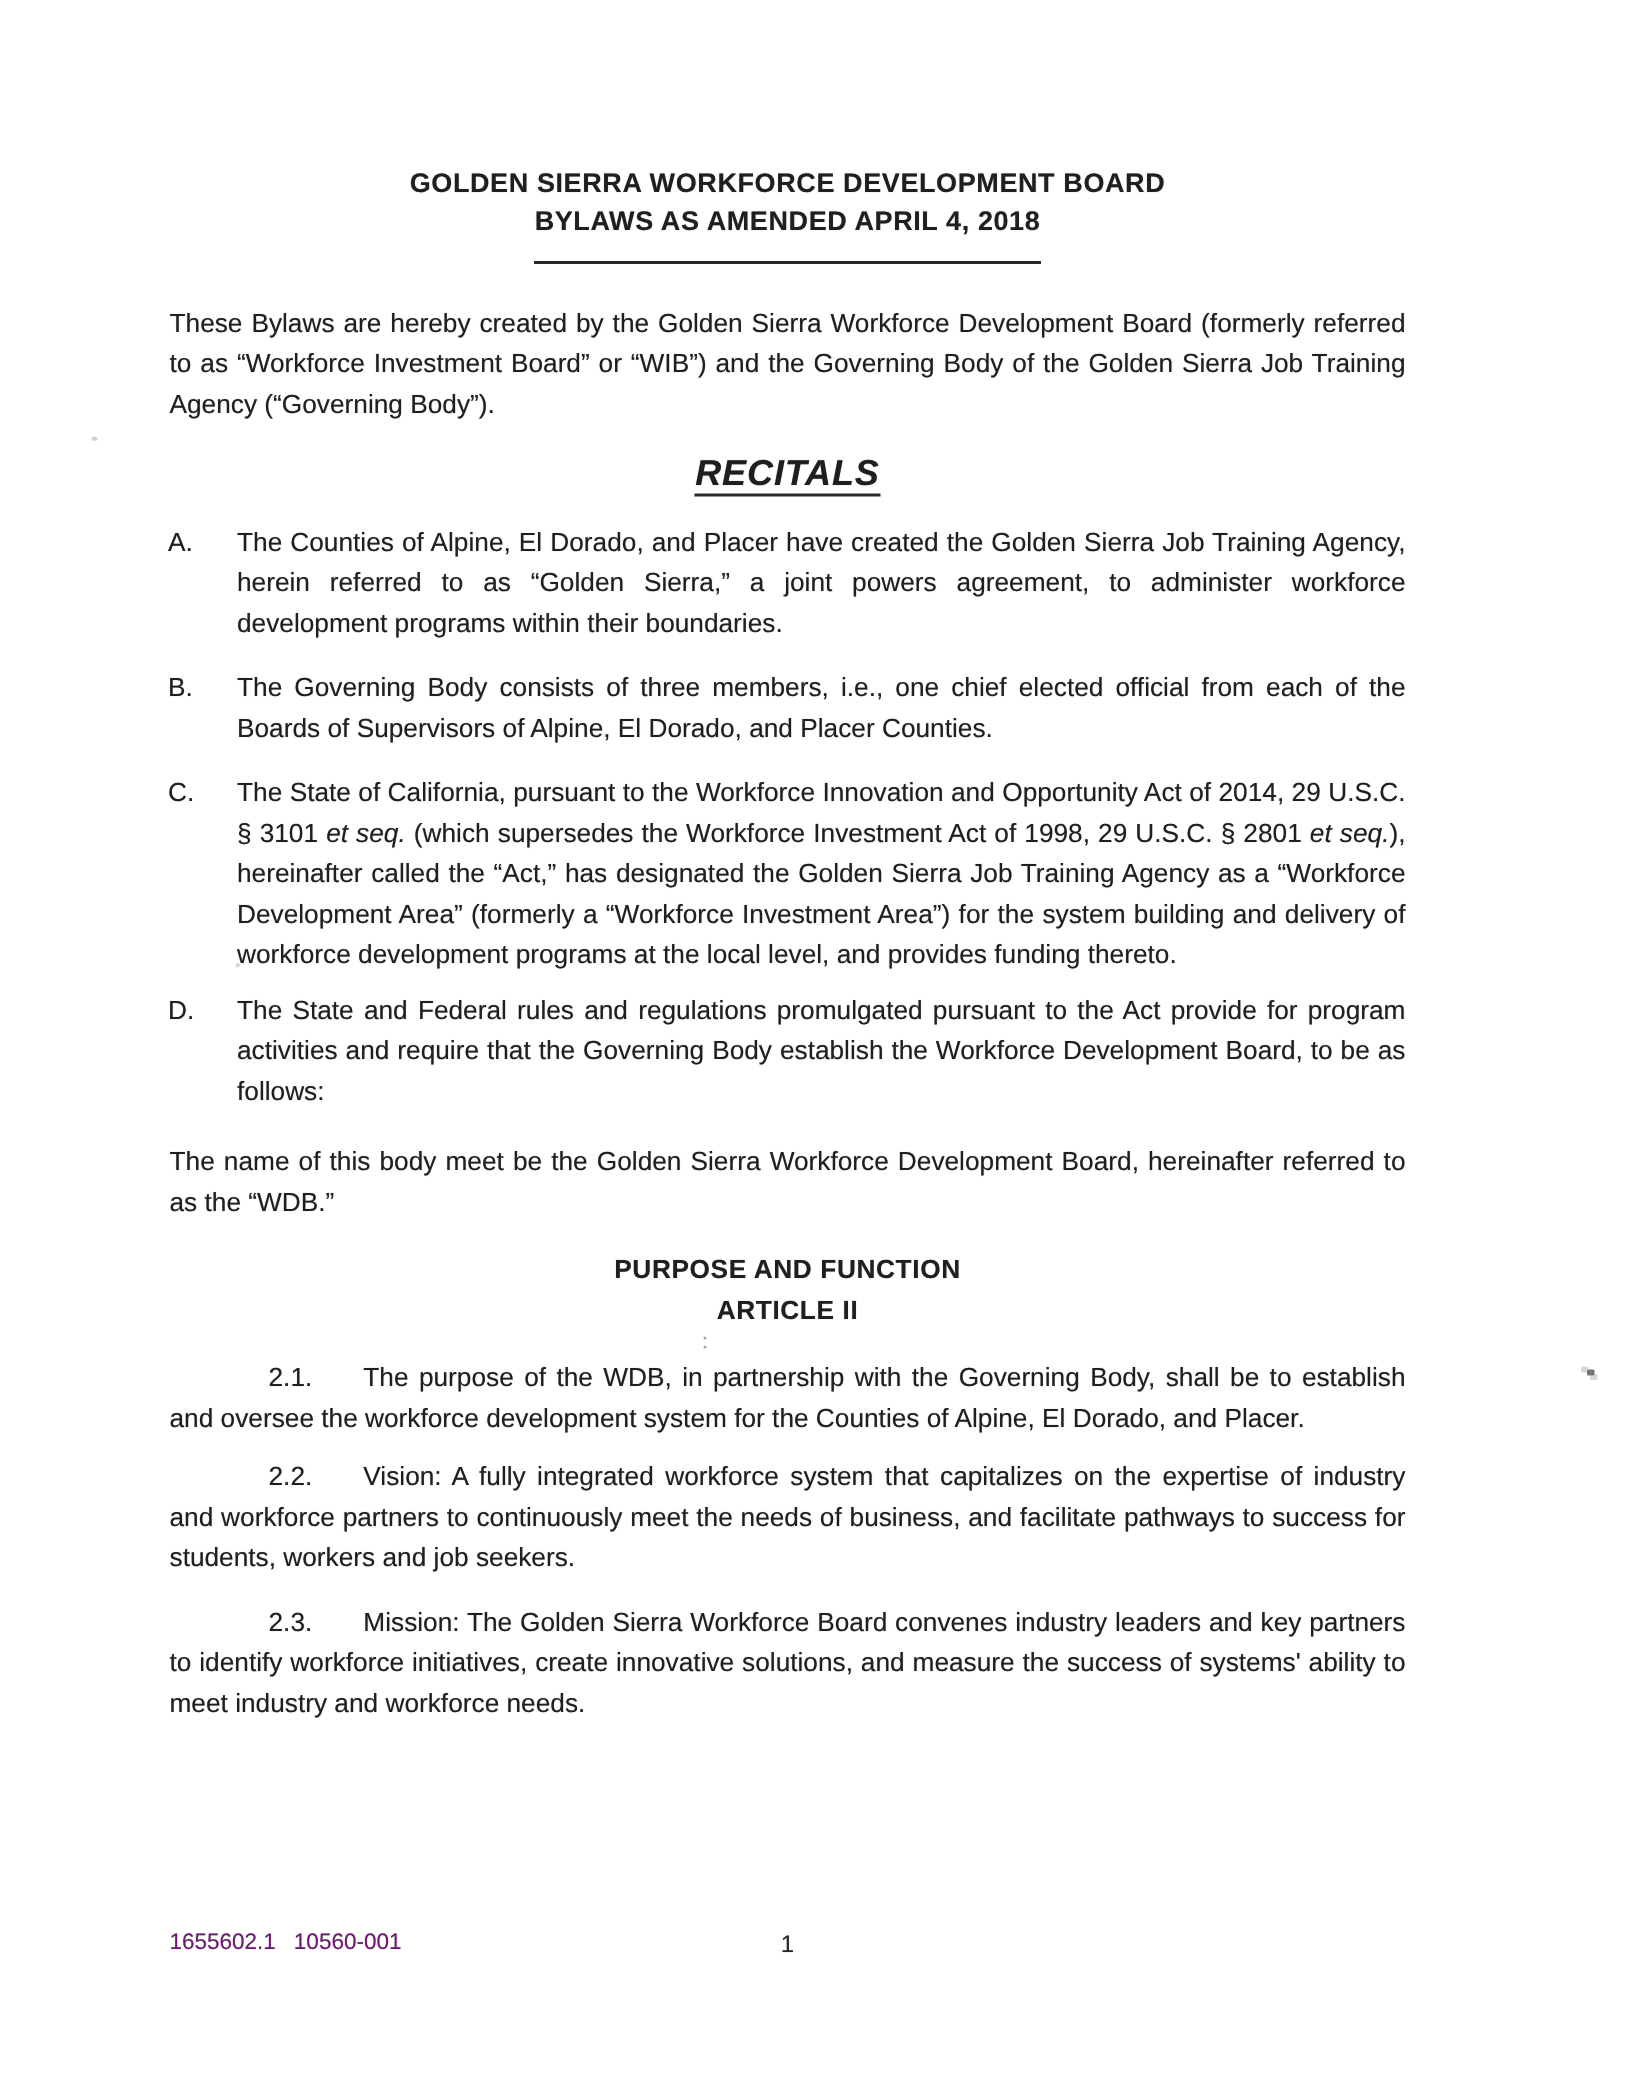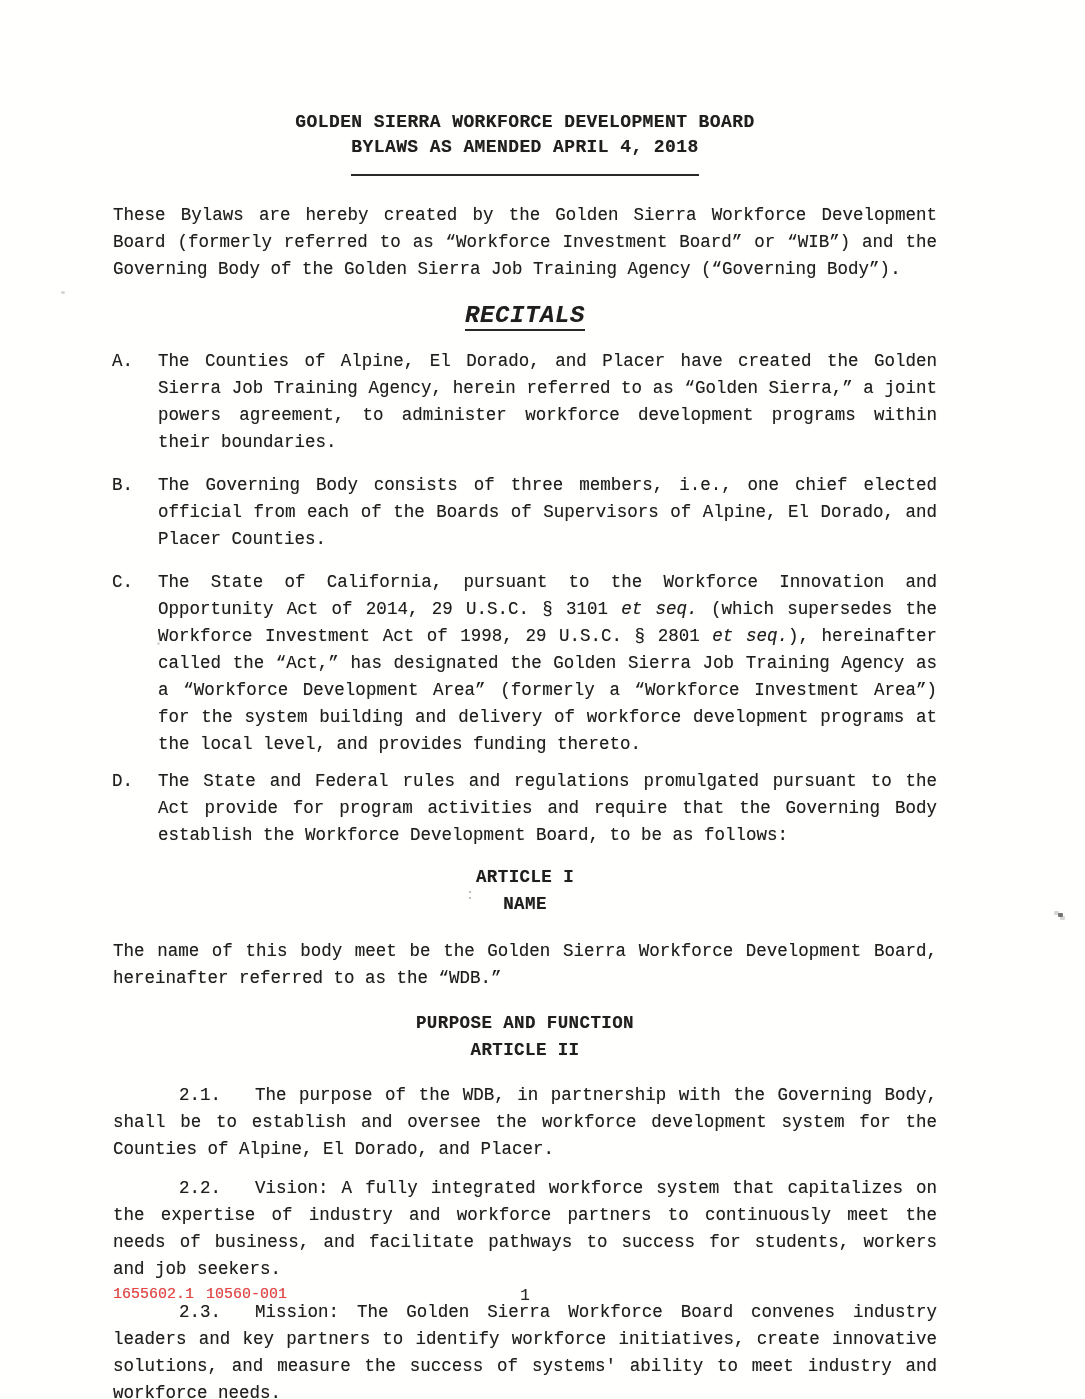--- a/index.html
+++ b/index.html
@@ -1,21 +1,21 @@
 <!DOCTYPE html>
 <html><head>
 <meta charset="utf-8">
 <style>
   html, body { margin: 0; padding: 0; background: #ffffff; }
   .page {
     position: relative;
     width: 1085px;
     height: 1399px;
     background: #fdfdfc;
-    font-family: Liberation Mono, monospace;
+    font-family: Liberation Sans, sans-serif;
     font-size: 17.5px;
     line-height: 27px;
     color: #222120;
     overflow: hidden;
     filter: blur(0.22px) contrast(1.02);
   }
   .page * { text-shadow: 0 0 0.7px rgba(40,40,40,0.45); }
   .content {
     position: absolute;
     left: 113px;
@@ -70,21 +70,21 @@
   .sec-mt18 { margin-top: 18px; }
   .sec-mt12 { margin-top: 12px; }
   .sec-mt16 { margin-top: 16px; }
   .sec-num { margin-right: 34px; margin-top: 44px; }
   .footer-left {
     position: absolute;
     left: 113px;
     top: 1285px;
     font-size: 15px;
     line-height: 20px;
-    color: #ef4444;
+    color: #701a75;
   }
   .footer-left span { margin-right: 12px; }
   .footer-page {
     position: absolute;
     left: 113px;
     width: 824px;
     top: 1283px;
     text-align: center;
     font-size: 16px;
     color: #2a2927;
@@ -127,24 +127,20 @@
     <div class="recital mt16">
       <span class="recital-label">C.</span>
       <p class="para"><span>The State of California, pursuant to the Workforce Innovation and Opportunity Act of 2014, 29 U.S.C. § 3101 </span><i>et seq.</i><span> (which supersedes the Workforce Investment Act of 1998, 29 U.S.C. § 2801 </span><i>et seq.</i><span>), hereinafter called the “Act,” has designated the Golden Sierra Job Training Agency as a “Workforce Development Area” (formerly a “Workforce Investment Area”) for the system building and delivery of workforce development programs at the local level, and provides funding thereto.</span></p>
     </div>
 
     <div class="recital mt10">
       <span class="recital-label">D.</span>
       <p class="para">The State and Federal rules and regulations promulgated pursuant to the Act provide for program activities and require that the Governing Body establish the Workforce Development Board, to be as follows:</p>
     </div>
 
-    <div class="article-heading">
-      <div>ARTICLE I</div>
-      <div>NAME</div>
-    </div>
 
     <p class="para article-body">The name of this body meet be the Golden Sierra Workforce Development Board, hereinafter referred to as the “WDB.”</p>
 
     <div class="article-heading article2-heading">
       <div>PURPOSE AND FUNCTION</div>
       <div>ARTICLE II</div>
     </div>
 
     <p class="para section sec-mt18"><span class="sec-num">2.1.</span><span>The purpose of the WDB, in partnership with the Governing Body, shall be to establish and oversee the workforce development system for the Counties of Alpine, El Dorado, and Placer.</span></p>
 

